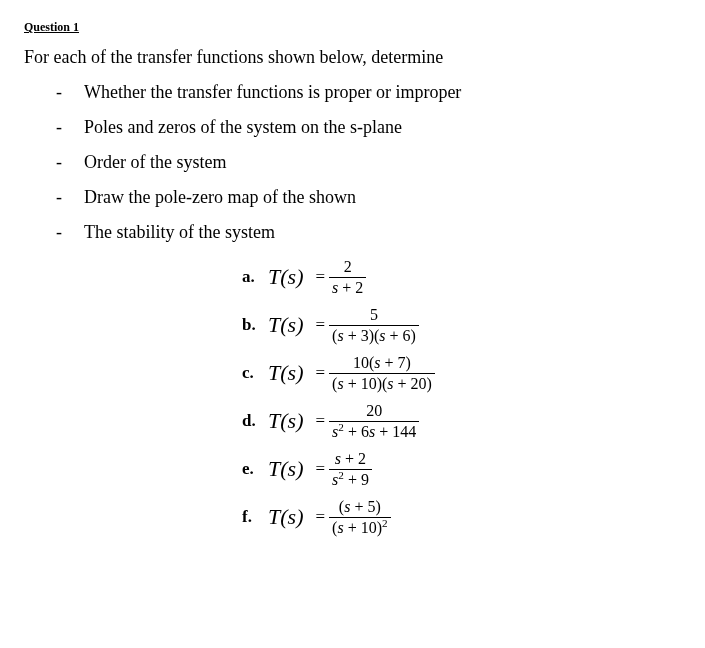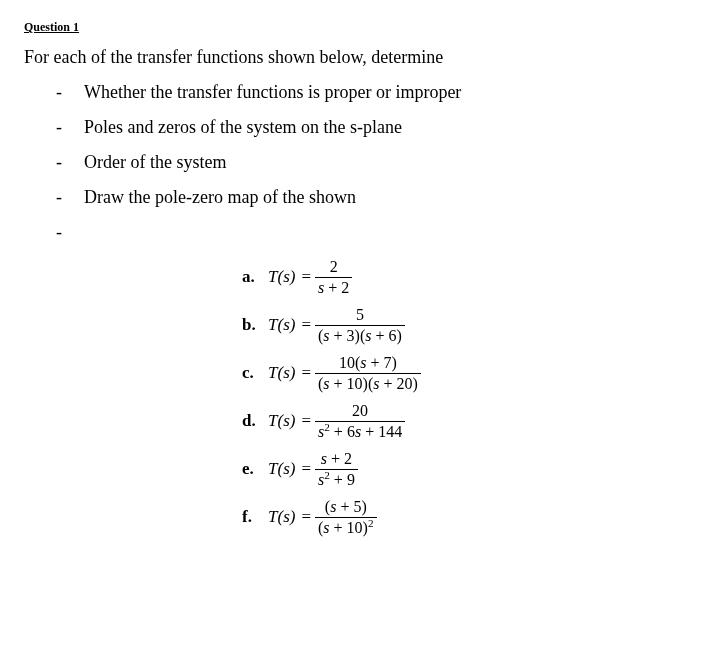--- a/index.html
+++ b/index.html
@@ -51,22 +51,22 @@
   }
   .eq-label {
     font-weight: bold;
     width: 26px;
     text-align: left;
     flex-shrink: 0;
     font-size: 17px;
   }
   .eq-lhs {
     font-style: italic;
-    margin-right: 2px;
-    font-size: 17px;
+    margin-right: 8px;
+    font-size: 22px;
   }
   .eq-eq {
     margin: 0 4px;
     font-size: 17px;
   }
   .frac {
     display: inline-flex;
     flex-direction: column;
     align-items: center;
     vertical-align: middle;
@@ -102,20 +102,21 @@
   <div class="bullet-line">
     <span class="bullet-marker">-</span>
     <span>Order of the system</span>
   </div>
   <div class="bullet-line">
     <span class="bullet-marker">-</span>
     <span>Draw the pole-zero map of the shown</span>
   </div>
   <div class="bullet-line">
     <span class="bullet-marker">-</span>
+    <span>The stability of the system</span>
   </div>
 </div>
 
 <div class="equations">
 
   <div class="eq-row">
     <span class="eq-label">a.</span>
     <span class="eq-lhs"><span class="var">T</span>(<span class="var">s</span>)</span>
     <span class="eq-eq">=</span>
     <span class="frac">

